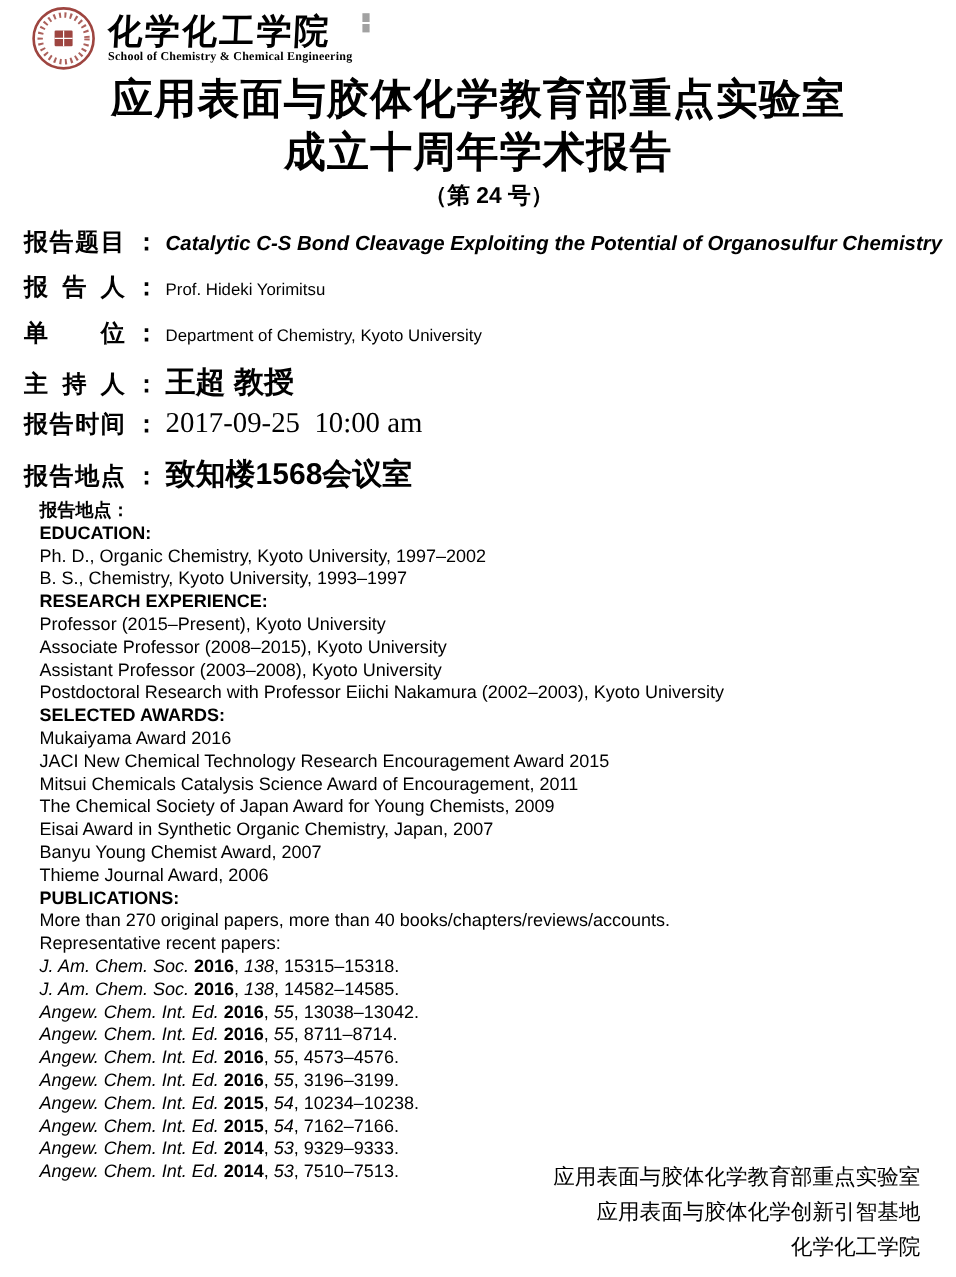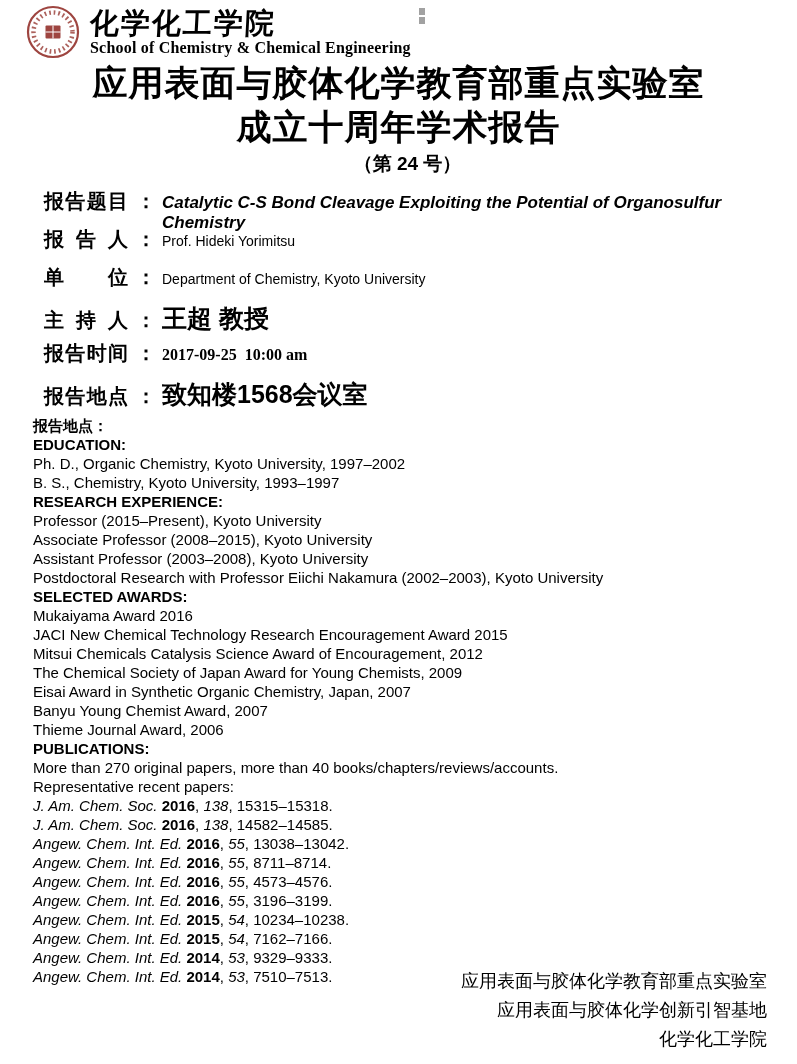--- a/index.html
+++ b/index.html
@@ -28,57 +28,57 @@
   }
   .sig {
     position: absolute; top: 0; right: -14px;
     display: inline-block; width: 6px; height: 16px;
     background: linear-gradient(#555 0 45%, transparent 45% 55%, #555 55% 100%);
     opacity: .55;
   }
   .org-en {
     font-family: "Liberation Serif", serif;
     font-weight: 700;
-    font-size: 16px;
+    font-size: 10px;
     letter-spacing: .2px;
     margin-top: 1px;
   }
   
   .title-block { text-align: center; margin-top: 2px; }
   .title-line {
     font-weight: 800;
     font-size: 35px;
     line-height: 44px;
     letter-spacing: 1px;
   }
   .issue-line {
     font-weight: 700;
     font-size: 19px;
     line-height: 24px;
     margin-top: 3px;
     padding-left: 18px;
   }
   
-  .info { margin-top: 12px; padding-left: 44px; }
+  .info { margin-top: 12px; padding-left: 20px; }
   .info-row { display: flex; align-items: baseline; margin-bottom: 13px; height: 25px; }
   .label-wrap { display: inline-flex; align-items: baseline; width: 112px; flex: 0 0 auto; }
   .label-chars {
     display: inline-block;
     width: 86px;
     font-weight: 700;
     font-size: 20px;
     text-align: justify;
     text-align-last: justify;
   }
   .label-colon { font-weight: 700; font-size: 20px; margin-left: 8px; }
   .value { margin-left: 6px; white-space: pre-wrap; }
   .v-bold-sans  { font-weight: 700; font-size: 17px; font-style: italic; }
   .v-regular    { font-weight: 400; font-size: 14px; }
   .v-bold-cn    { font-weight: 700; font-size: 25px; }
-  .v-bold-serif { font-family: "Liberation Serif", serif; font-weight: 700; font-size: 16px; }
+  .v-bold-serif { font-family: "Liberation Serif", serif; font-weight: 400; font-size: 24px; }
   
   .bio { padding-left: 33px; margin-top: 10px; font-size: 15px; line-height: 19px; }
   .bio-line { white-space: pre-wrap; }
   .bio-heading { font-weight: 700; }
   .pub i { font-style: italic; }
   .pub b { font-weight: 700; font-style: normal; }
   
   .footer { position: absolute; right: 30px; bottom: 10px; text-align: right; }
   .footer-line { font-size: 18px; line-height: 29px; font-weight: 400; }
 </style>
@@ -160,21 +160,21 @@
         <div class="bio-line">Ph. D., Organic Chemistry, Kyoto University, 1997–2002</div>
         <div class="bio-line">B. S., Chemistry, Kyoto University, 1993–1997</div>
         <div class="bio-line bio-heading">RESEARCH EXPERIENCE:</div>
         <div class="bio-line">Professor (2015–Present), Kyoto University</div>
         <div class="bio-line">Associate Professor (2008–2015), Kyoto University</div>
         <div class="bio-line">Assistant Professor (2003–2008), Kyoto University</div>
         <div class="bio-line">Postdoctoral Research with Professor Eiichi Nakamura (2002–2003), Kyoto University</div>
         <div class="bio-line bio-heading">SELECTED AWARDS:</div>
         <div class="bio-line">Mukaiyama Award 2016</div>
         <div class="bio-line">JACI New Chemical Technology Research Encouragement Award 2015</div>
-        <div class="bio-line">Mitsui Chemicals Catalysis Science Award of Encouragement, 2012</div>
+        <div class="bio-line">Mitsui Chemicals Catalysis Science Award of Encouragement, 2011</div>
         <div class="bio-line">The Chemical Society of Japan Award for Young Chemists, 2009</div>
         <div class="bio-line">Eisai Award in Synthetic Organic Chemistry, Japan, 2007</div>
         <div class="bio-line">Banyu Young Chemist Award, 2007</div>
         <div class="bio-line">Thieme Journal Award, 2006</div>
         <div class="bio-line bio-heading">PUBLICATIONS:</div>
         <div class="bio-line">More than 270 original papers, more than 40 books/chapters/reviews/accounts.</div>
         <div class="bio-line">Representative recent papers:</div>
         <div class="bio-line pub"><i>J. Am. Chem. Soc.</i> <b>2016</b>, <i>138</i>, 15315–15318.</div>
         <div class="bio-line pub"><i>J. Am. Chem. Soc.</i> <b>2016</b>, <i>138</i>, 14582–14585.</div>
         <div class="bio-line pub"><i>Angew. Chem. Int. Ed.</i> <b>2016</b>, <i>55</i>, 13038–13042.</div>

